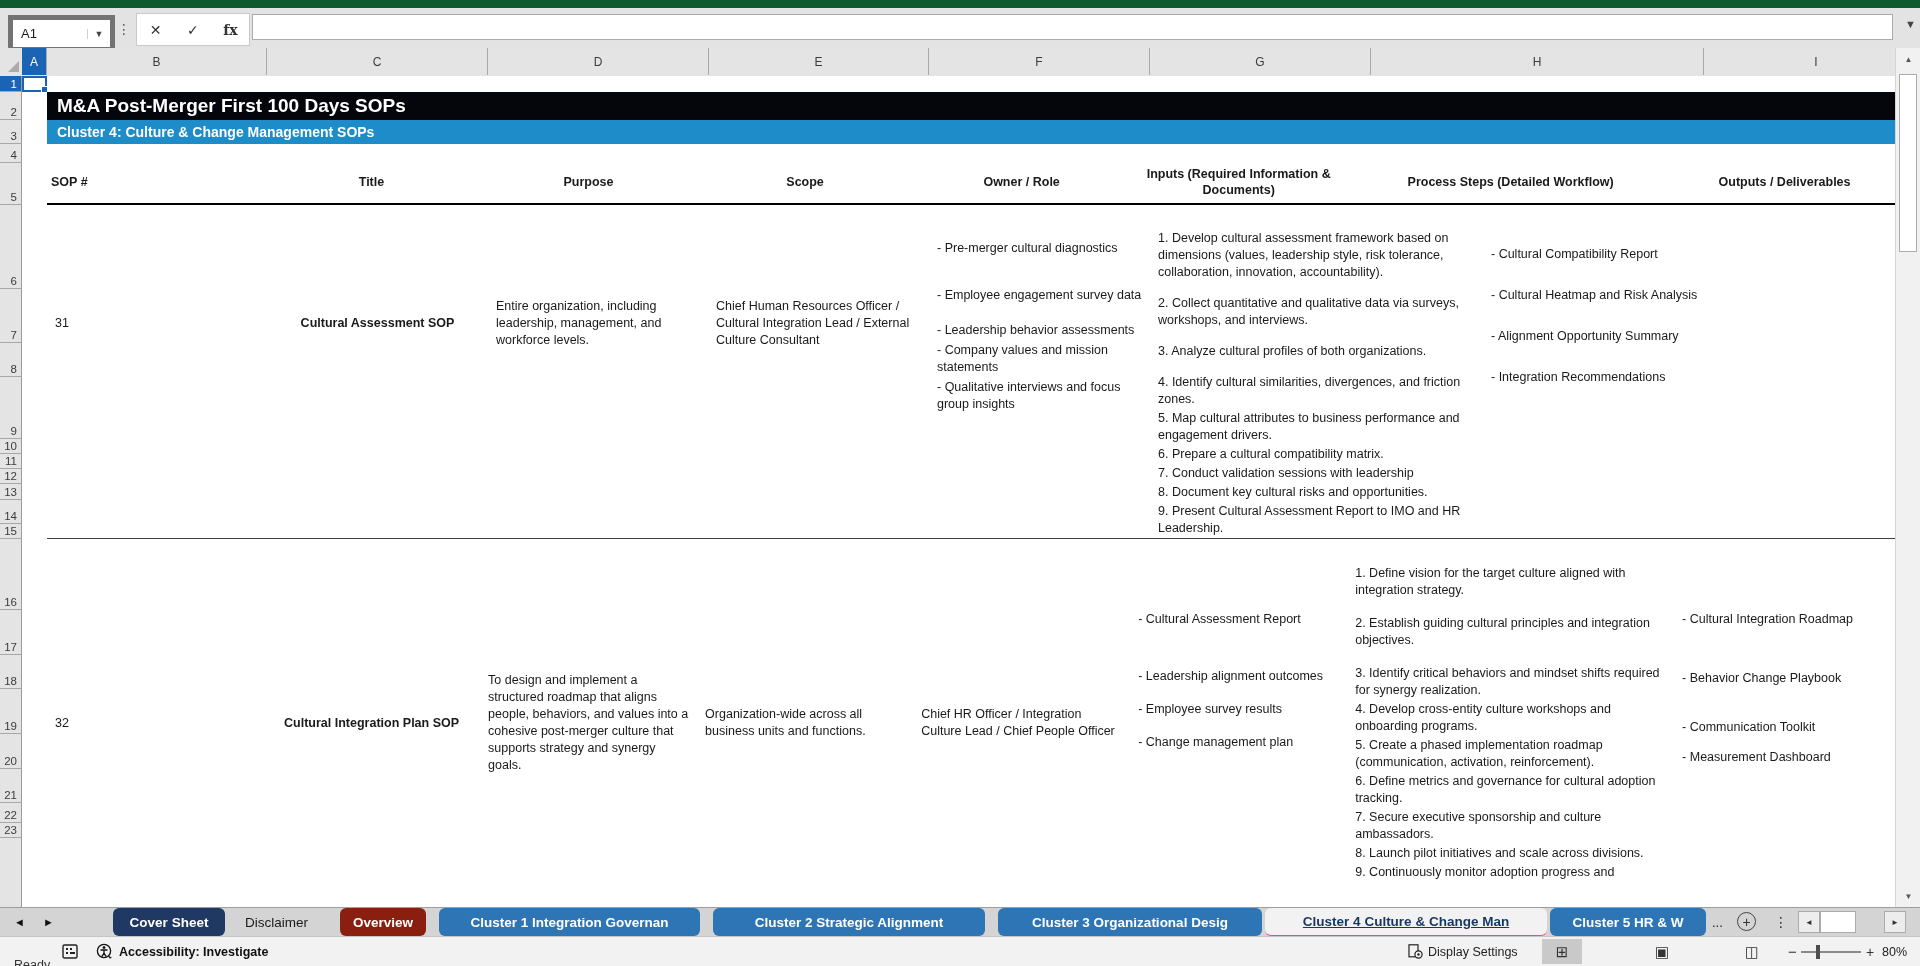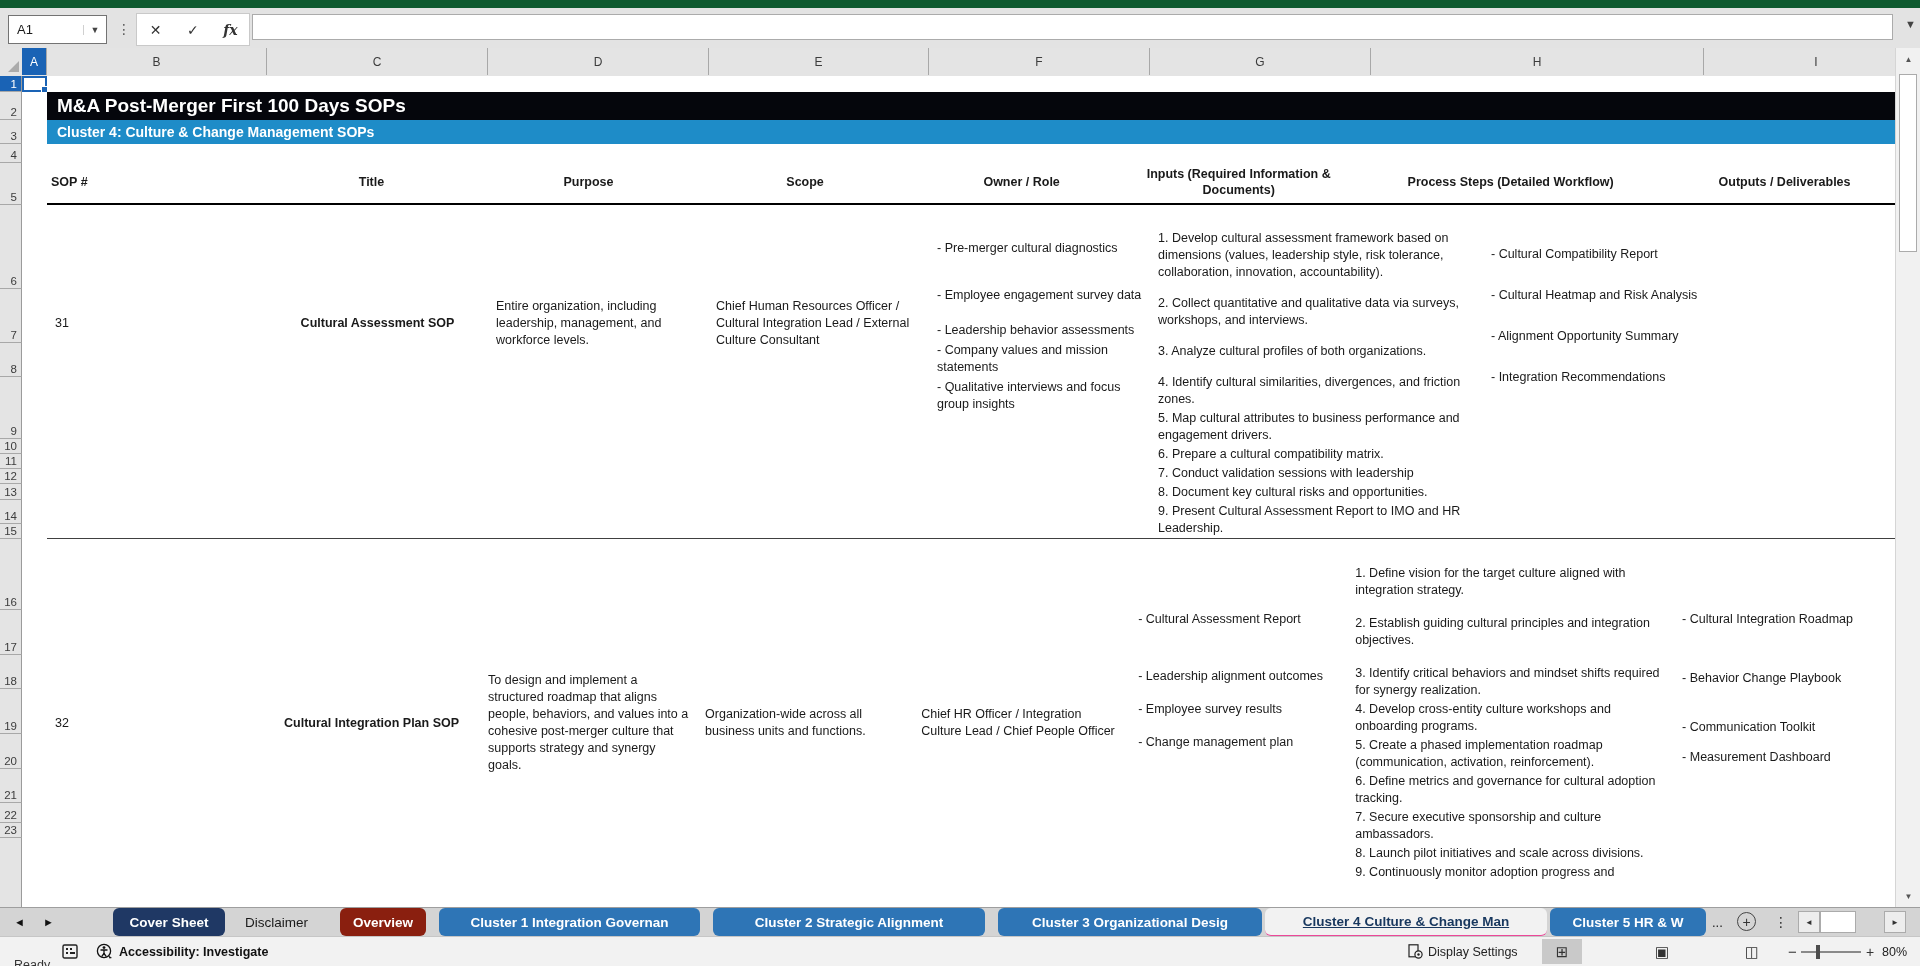--- a/index.html
+++ b/index.html
@@ -4,29 +4,29 @@
 <style>
   html,body{margin:0;padding:0;background:#bfbfbf;}
   #app{position:relative;width:1920px;height:966px;background:#E3E3E3;overflow:hidden;
        font-family:"Liberation Sans","DejaVu Sans",sans-serif;color:#1a1a1a;}
 
   
   #greenbar{position:absolute;left:0;top:0;width:1920px;height:8px;background:#0E5A2F;}
 
   
   #toolbar{position:absolute;left:0;top:8px;width:1920px;height:40px;background:#E3E3E3;}
-  #namebox{position:absolute;left:8px;top:7px;width:97px;height:27px;background:#fff;border:1px solid #737373;
+  #namebox{position:absolute;left:8px;top:7px;width:97px;height:27px;background:#fff;border:5px solid #737373;
            display:flex;align-items:center;font-size:13px;}
   #namebox .nb-text{padding-left:8px;flex:1;}
   #namebox .nb-arrow{width:22px;text-align:center;color:#444;font-size:9px;border-left:1px solid #D0D0D0;}
   #tb-dots{position:absolute;left:117px;top:7px;height:27px;display:flex;align-items:center;color:#5a5a5a;font-size:14px;letter-spacing:0;}
   #fx-panel{position:absolute;left:136px;top:5px;width:112px;height:31px;background:#fff;border:1px solid #C9C9C9;
             display:flex;align-items:center;justify-content:space-around;}
   #fx-panel .fbtn{width:30px;text-align:center;font-size:14px;color:#333;cursor:default;}
-  #fx-panel .fx{font-family:"DejaVu Serif",serif;font-style:italic;font-weight:bold;font-size:14px;}
+  #fx-panel .fx{font-family:"DejaVu Serif",serif;font-weight:bold;font-size:14px;}
   #formula-input{position:absolute;left:252px;top:6px;width:1641px;height:26px;background:#fff;border:1px solid #ABABAB;
                  font-size:13px;padding:0 6px;box-sizing:border-box;font-family:inherit;}
   #fbar-chevron{position:absolute;right:4px;top:10px;font-size:11px;color:#444;}
 
   
   #colstrip{position:absolute;left:0;top:48px;width:1895px;height:28px;background:#E4E4E4;border-bottom:1px solid #9B9B9B;overflow:hidden;}
   #corner{position:absolute;left:0;top:0;width:22px;height:27px;background:#E4E4E4;border-right:1px solid #9B9B9B;}
   #corner:after{content:"";position:absolute;right:3px;bottom:3px;border-left:11px solid transparent;border-bottom:11px solid #ABABAB;}
   #col-heads{position:absolute;left:22px;top:0;height:27px;display:flex;}
   .col-h{height:27px;border-right:1px solid #A8A8A8;display:flex;align-items:center;justify-content:center;

